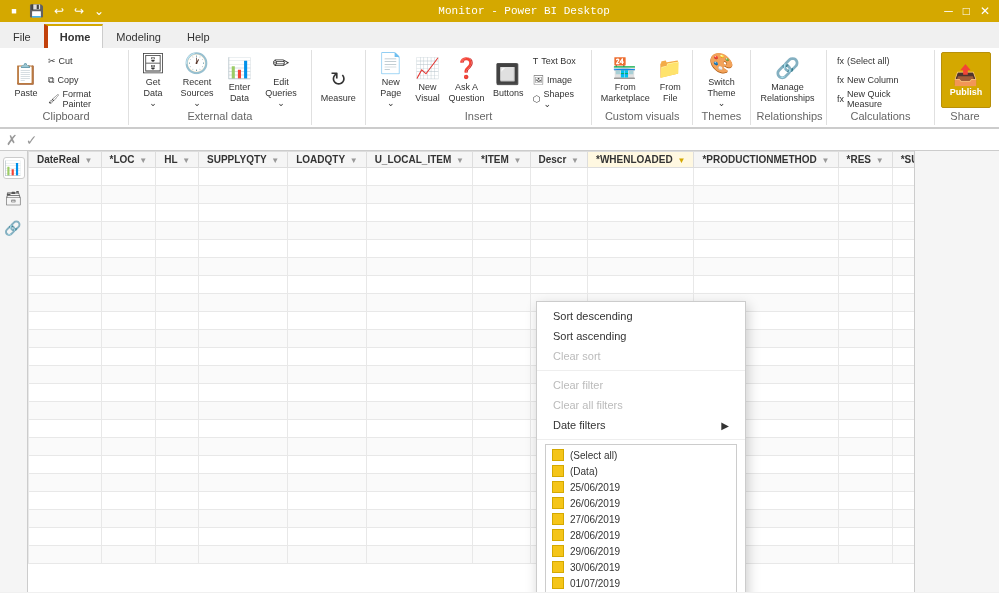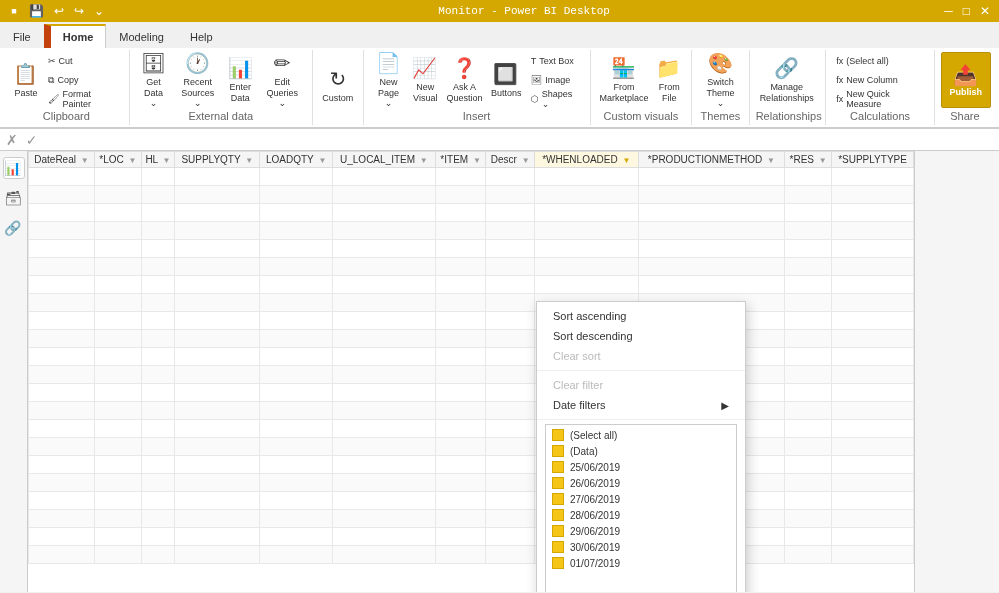--- a/index.html
+++ b/index.html
@@ -16,21 +16,21 @@
       border-top: 1px solid transparent;
       border-left: 1px solid transparent;
       border-right: 1px solid transparent;
       height: 24px;
       display: flex; align-items: center;
       color: #333;
     }
     .ribbon-tab.active {
       background: #fff;
       border-top: 2px solid #d4a800;
-      border-left: 7px solid #c2410c;
+      border-left: 4px solid #c2410c;
       border-right: 1px solid #ccc;
       font-weight: 600;
     }
     .ribbon-content {
       background: #fff;
       height: 80px;
       display: flex;
       align-items: stretch;
       padding: 2px 4px;
       border-bottom: 1px solid #ccc;
@@ -141,22 +141,22 @@
       position: relative;
     }
     .data-grid {
       width: 100%;
       border-collapse: collapse;
       font-size: 10px;
     }
     .data-grid th {
       background: #f5f5f5;
       border: 1px solid #ddd;
-      padding: 2px 2px;
-      font-weight: 400;
+      padding: 2px 8px;
+      font-weight: 700;
       white-space: nowrap;
       position: sticky;
       top: 0;
       z-index: 5;
       color: #333;
       cursor: pointer;
       user-select: none;
     }
     .data-grid th.highlighted {
       background: #fff8e1;
@@ -325,21 +325,21 @@
           <span>Edit<br>Queries ⌄</span>
         </div>
       </div>
       <div class="ribbon-group-label">External data</div>
     </div>
 
     <div class="ribbon-group">
       <div class="ribbon-group-items">
         <div class="ribbon-btn">
           <span class="icon">↻</span>
-          <span>Custom</span>
+          <span>Measure</span>
         </div>
       </div>
       <div class="ribbon-group-label"></div>
     </div>
 
     <div class="ribbon-group">
       <div class="ribbon-group-items">
         <div class="ribbon-btn">
           <span class="icon">📄</span>
           <span>New<br>Page ⌄</span>
@@ -779,26 +779,27 @@
             <td></td>
             <td></td>
             <td></td>
             <td></td>
           </tr>
       </tbody>
     </table>
 
     <div class="dropdown-menu">
       <div class="dropdown-section">
+        <div class="dropdown-item">Sort descending</div>
         <div class="dropdown-item">Sort ascending</div>
-        <div class="dropdown-item">Sort descending</div>
         <div class="dropdown-item disabled">Clear sort</div>
       </div>
       <div class="dropdown-section">
         <div class="dropdown-item disabled">Clear filter</div>
+        <div class="dropdown-item disabled">Clear all filters</div>
         <div class="dropdown-item">
           <span>Date filters</span>
           <span class="arrow">▶</span>
         </div>
       </div>
       <div class="filter-list-container">
         <div class="filter-list" id="filter-list">
           <div class="filter-list-inner" id="filter-items-container">
           <div class="filter-item">
                 <span class="filter-checkbox"></span>

